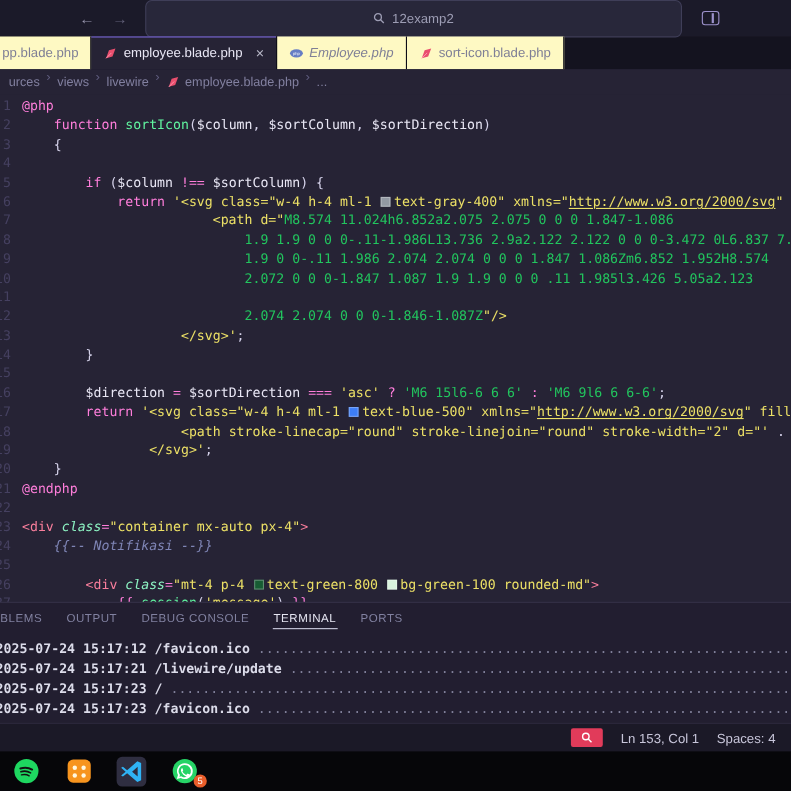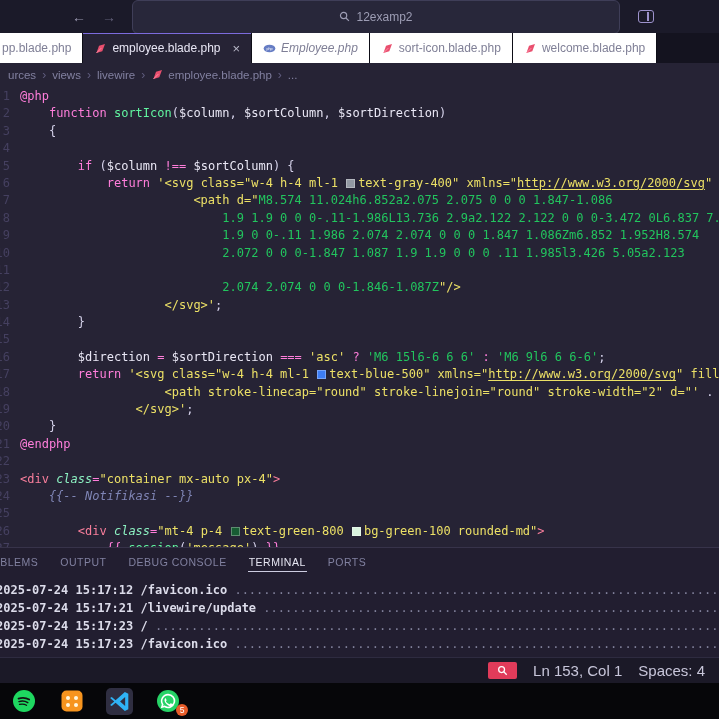--- a/index.html
+++ b/index.html
@@ -12,30 +12,30 @@
   .nav-arrow{color:#9a98b0;cursor:default}
   .nav-arrow.dim{color:#63617a}
   .searchbox{margin-left:16px;width:488px;height:34px;background:#28273a;border:1px solid #3f3e58;
     border-radius:6px;display:flex;align-items:center;justify-content:center;gap:6px;
     color:#9d9db4;font-size:12px}
   .layout-icon{margin-left:18px;width:16px;height:13px;border:1.5px solid #9d92cc;border-radius:3px;position:relative}
   .layout-icon::after{content:"";position:absolute;left:58%;top:1px;bottom:1px;width:1.5px;background:#9d92cc}
 
   
   .tabbar{height:30px;background:#14131f;display:flex;align-items:stretch;overflow:hidden}
-  .tab{display:flex;align-items:center;gap:5px;padding:0 11px;background:#ffffff;
+  .tab{display:flex;align-items:center;gap:5px;padding:0 11px;background:#fef9c3;
     border-right:1px solid #0d0d16;color:#7f7f96;font-size:12px;white-space:nowrap}
   .tab.clipped{padding-left:2px}
   .tab.active{background:#262335;color:#e8e6f4;box-shadow:inset 0 1px 0 #7c6bdd}
   .tab.preview .tab-label{font-style:italic}
   .tab-close{margin-left:7px;color:#b8b8c8;font-size:13px;line-height:1}
   .ticon{width:13px;height:13px;flex:0 0 auto}
 
   
-  .breadcrumb{height:23px;background:#262335;display:flex;align-items:center;padding-left:8px;
+  .breadcrumb{height:23px;background:#262335;display:flex;padding-left:8px;
     color:#8280a0;font-size:11.5px;gap:6px;white-space:nowrap}
   .crumb{display:flex;align-items:center;gap:4px}
   .crumb-sep{color:#5f5c7e;font-size:12px}
 
   
   .editor{height:461px;background:#262335;overflow:hidden;padding-top:2px;
     font-family:"DejaVu Sans Mono",monospace;font-size:12px;line-height:17.4px}
   .code-line{display:flex;height:17.4px;white-space:pre}
   .ln{flex:0 0 10px;overflow:hidden;display:flex;justify-content:flex-end;color:#454060;margin-right:10px}
   .lc{white-space:pre}
@@ -61,21 +61,21 @@
   .panel-tabs{height:26px;display:flex;align-items:center;gap:20px;margin-left:-25px;overflow:hidden}
   .panel-tab{font-size:10.5px;letter-spacing:.5px;color:#8181a0;padding:5px 1px 3px;white-space:nowrap}
   .panel-tab.active{color:#e6e6f2;border-bottom:1px solid #cdcde0}
   .terminal{padding-top:7px;font-family:"DejaVu Sans Mono",monospace;font-size:12px;line-height:18px}
   .term-line{display:flex;white-space:pre;margin-left:-4px;overflow:hidden}
   .term-text{color:#dcdcea;font-weight:bold;flex:0 0 auto}
   .term-dots{color:#80809a;flex:1;overflow:hidden;white-space:nowrap}
 
   
   .statusbar{height:26px;background:#1b1927;border-top:1px solid #2e2b40;display:flex;align-items:center;
-    justify-content:flex-end;gap:16px;padding-right:14px;font-size:15px;color:#c8c6da}
+    justify-content:flex-end;gap:16px;padding-right:14px;font-size:12px;color:#c8c6da}
   .status-badge{background:#e13b5a;width:29px;height:17px;border-radius:2px;display:flex;align-items:center;justify-content:center}
 
   
   .taskbar{height:36px;background:#060609;display:flex;align-items:center;gap:21px;padding-left:10px}
   .task-icon{width:27px;height:27px;display:flex;align-items:center;justify-content:center;position:relative;border-radius:5px}
   .task-icon.active-app{background:#2f2e41}
   .badge{position:absolute;right:-7px;bottom:-1px;background:#e85d2a;color:#fff;font-size:8.5px;
     min-width:12px;height:12px;border-radius:6px;display:flex;align-items:center;justify-content:center;padding:0 2px}
 </style>
 </head>
@@ -114,27 +114,20 @@
         <text x="8" y="9.8" font-size="4.6" fill="#ffffff" text-anchor="middle" font-family="sans-serif">php</text>
       </svg>
       <span class="tab-label">Employee.php</span>
     </div>
     <div class="tab">
       <svg class="ticon" viewBox="0 0 16 16">
         <path d="M3 13.5 6.2 4.5 13.5 2.5 10.2 11.5 Z" fill="#e94f6e"></path>
         <path d="M3 13.5 9 7.5" stroke="#ff93ad" stroke-width="1.1" fill="none"></path>
       </svg>
       <span class="tab-label">sort-icon.blade.php</span>
-    </div>
-    <div class="tab">
-      <svg class="ticon" viewBox="0 0 16 16">
-        <path d="M3 13.5 6.2 4.5 13.5 2.5 10.2 11.5 Z" fill="#e94f6e"></path>
-        <path d="M3 13.5 9 7.5" stroke="#ff93ad" stroke-width="1.1" fill="none"></path>
-      </svg>
-      <span class="tab-label">welcome.blade.php</span>
     </div>
   </div>
 
 <div class="breadcrumb">
     <span class="crumb">
       <span>urces</span>
     </span>
     <span class="crumb-sep">›</span>
     <span class="crumb">
       <span>views</span>

